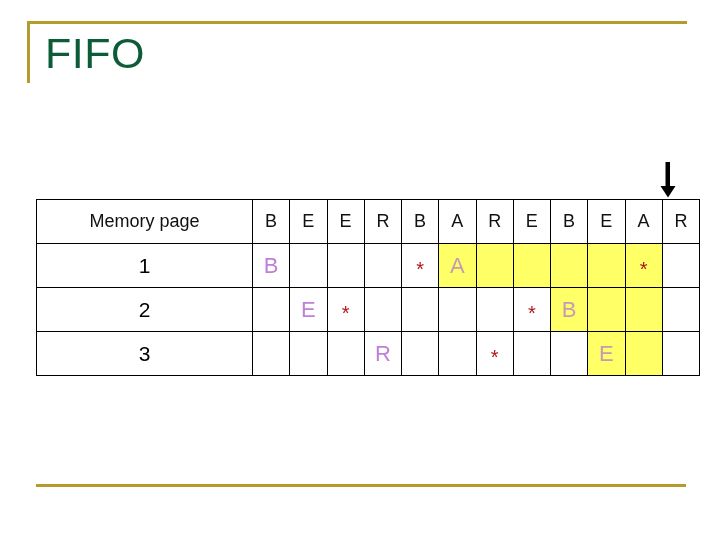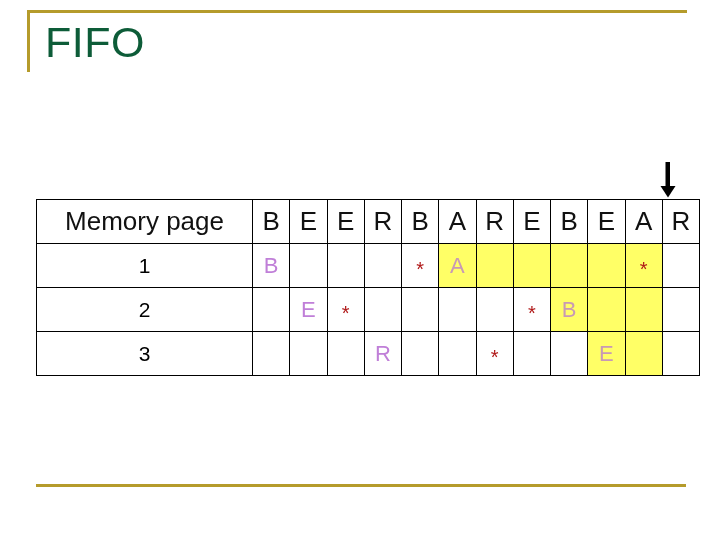--- a/index.html
+++ b/index.html
@@ -13,21 +13,21 @@
     position: relative;
     overflow: hidden;
     font-family: "Liberation Sans", sans-serif;
     -webkit-font-smoothing: antialiased;
   }
 
   
   #title-block {
     position: absolute;
     left: 27px;
-    top: 10px;
+    top: 21px;
     width: 660px;
     height: 62px;
   }
   #title-rule-top {
     position: absolute;
     left: 0;
     top: 0;
     width: 660px;
     height: 3px;
     background: #b59b2b;
@@ -81,21 +81,21 @@
     background: #ffffff;
     overflow: hidden;
   }
   #fifo-table td.rowlabel {
     width: 215px;
   }
   #fifo-table td.datacell {
     width: 36.25px;
   }
   #fifo-table tr.header-row td {
-    font-size: 26px;
+    font-size: 18px;
     color: #111111;
   }
   #fifo-table td.hl {
     background: #ffff66;
   }
   .page-letter {
     font-size: 22px;
     color: #c07fd8;
     line-height: 1;
   }

